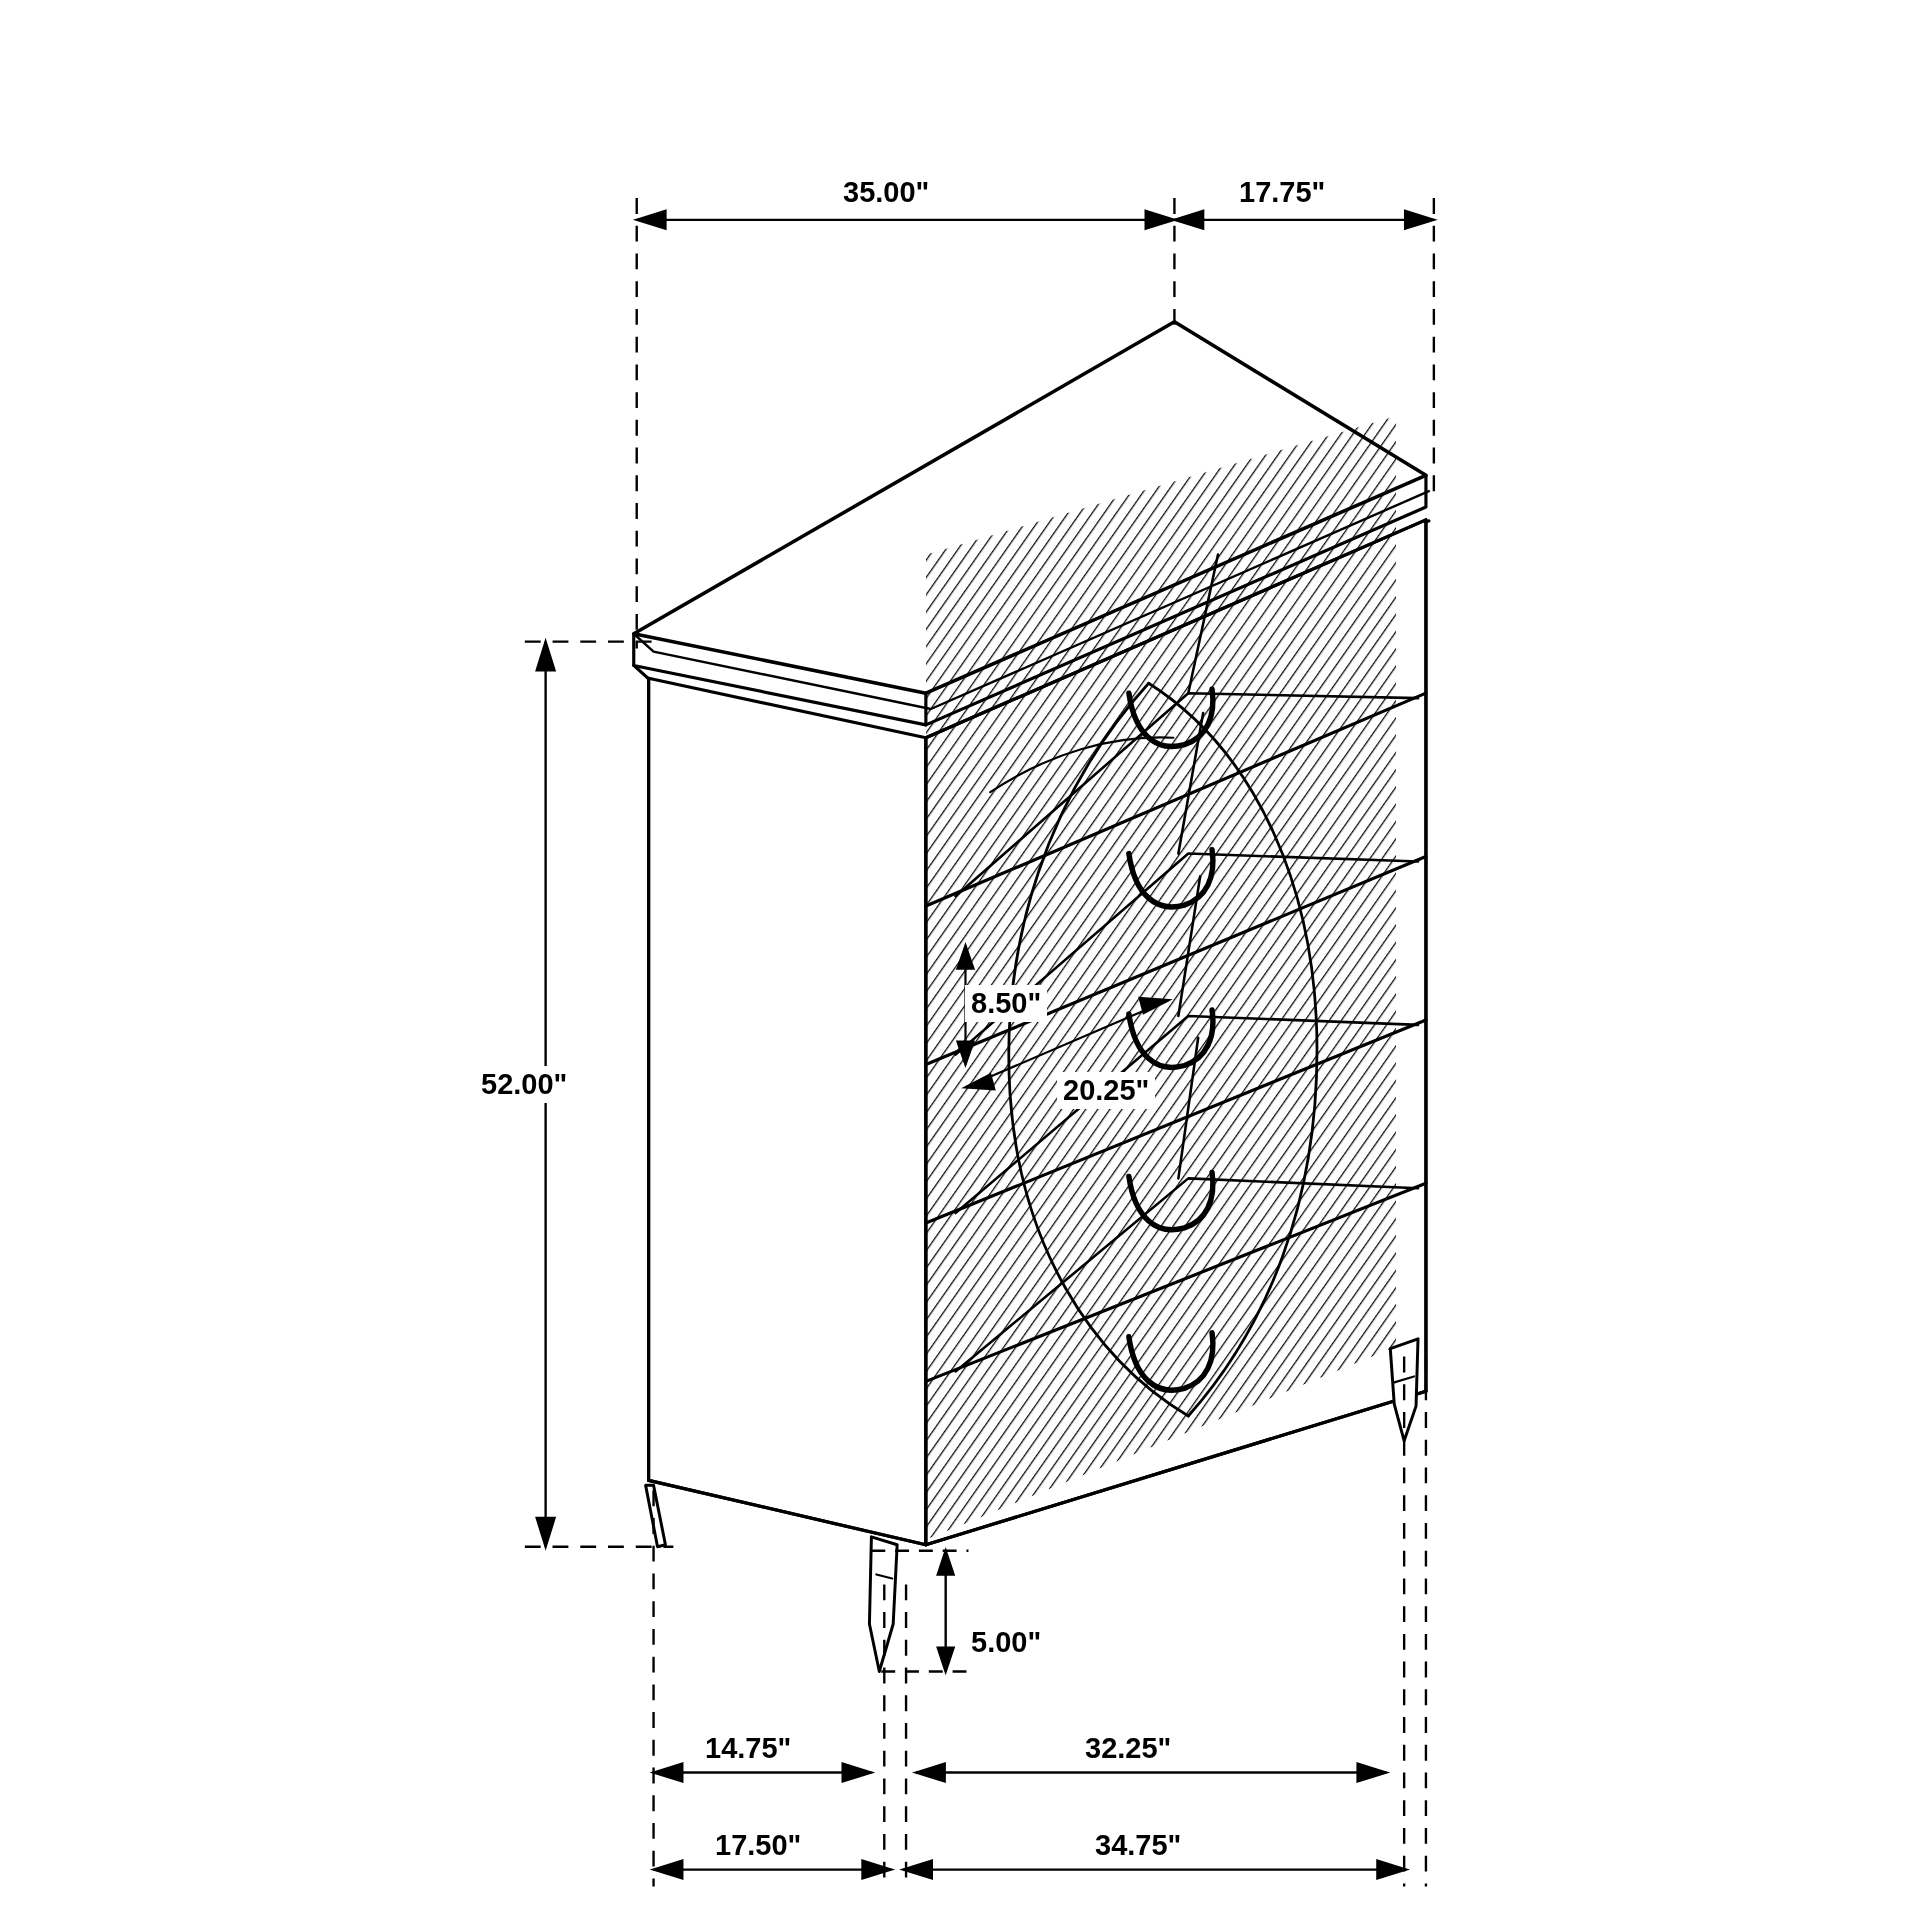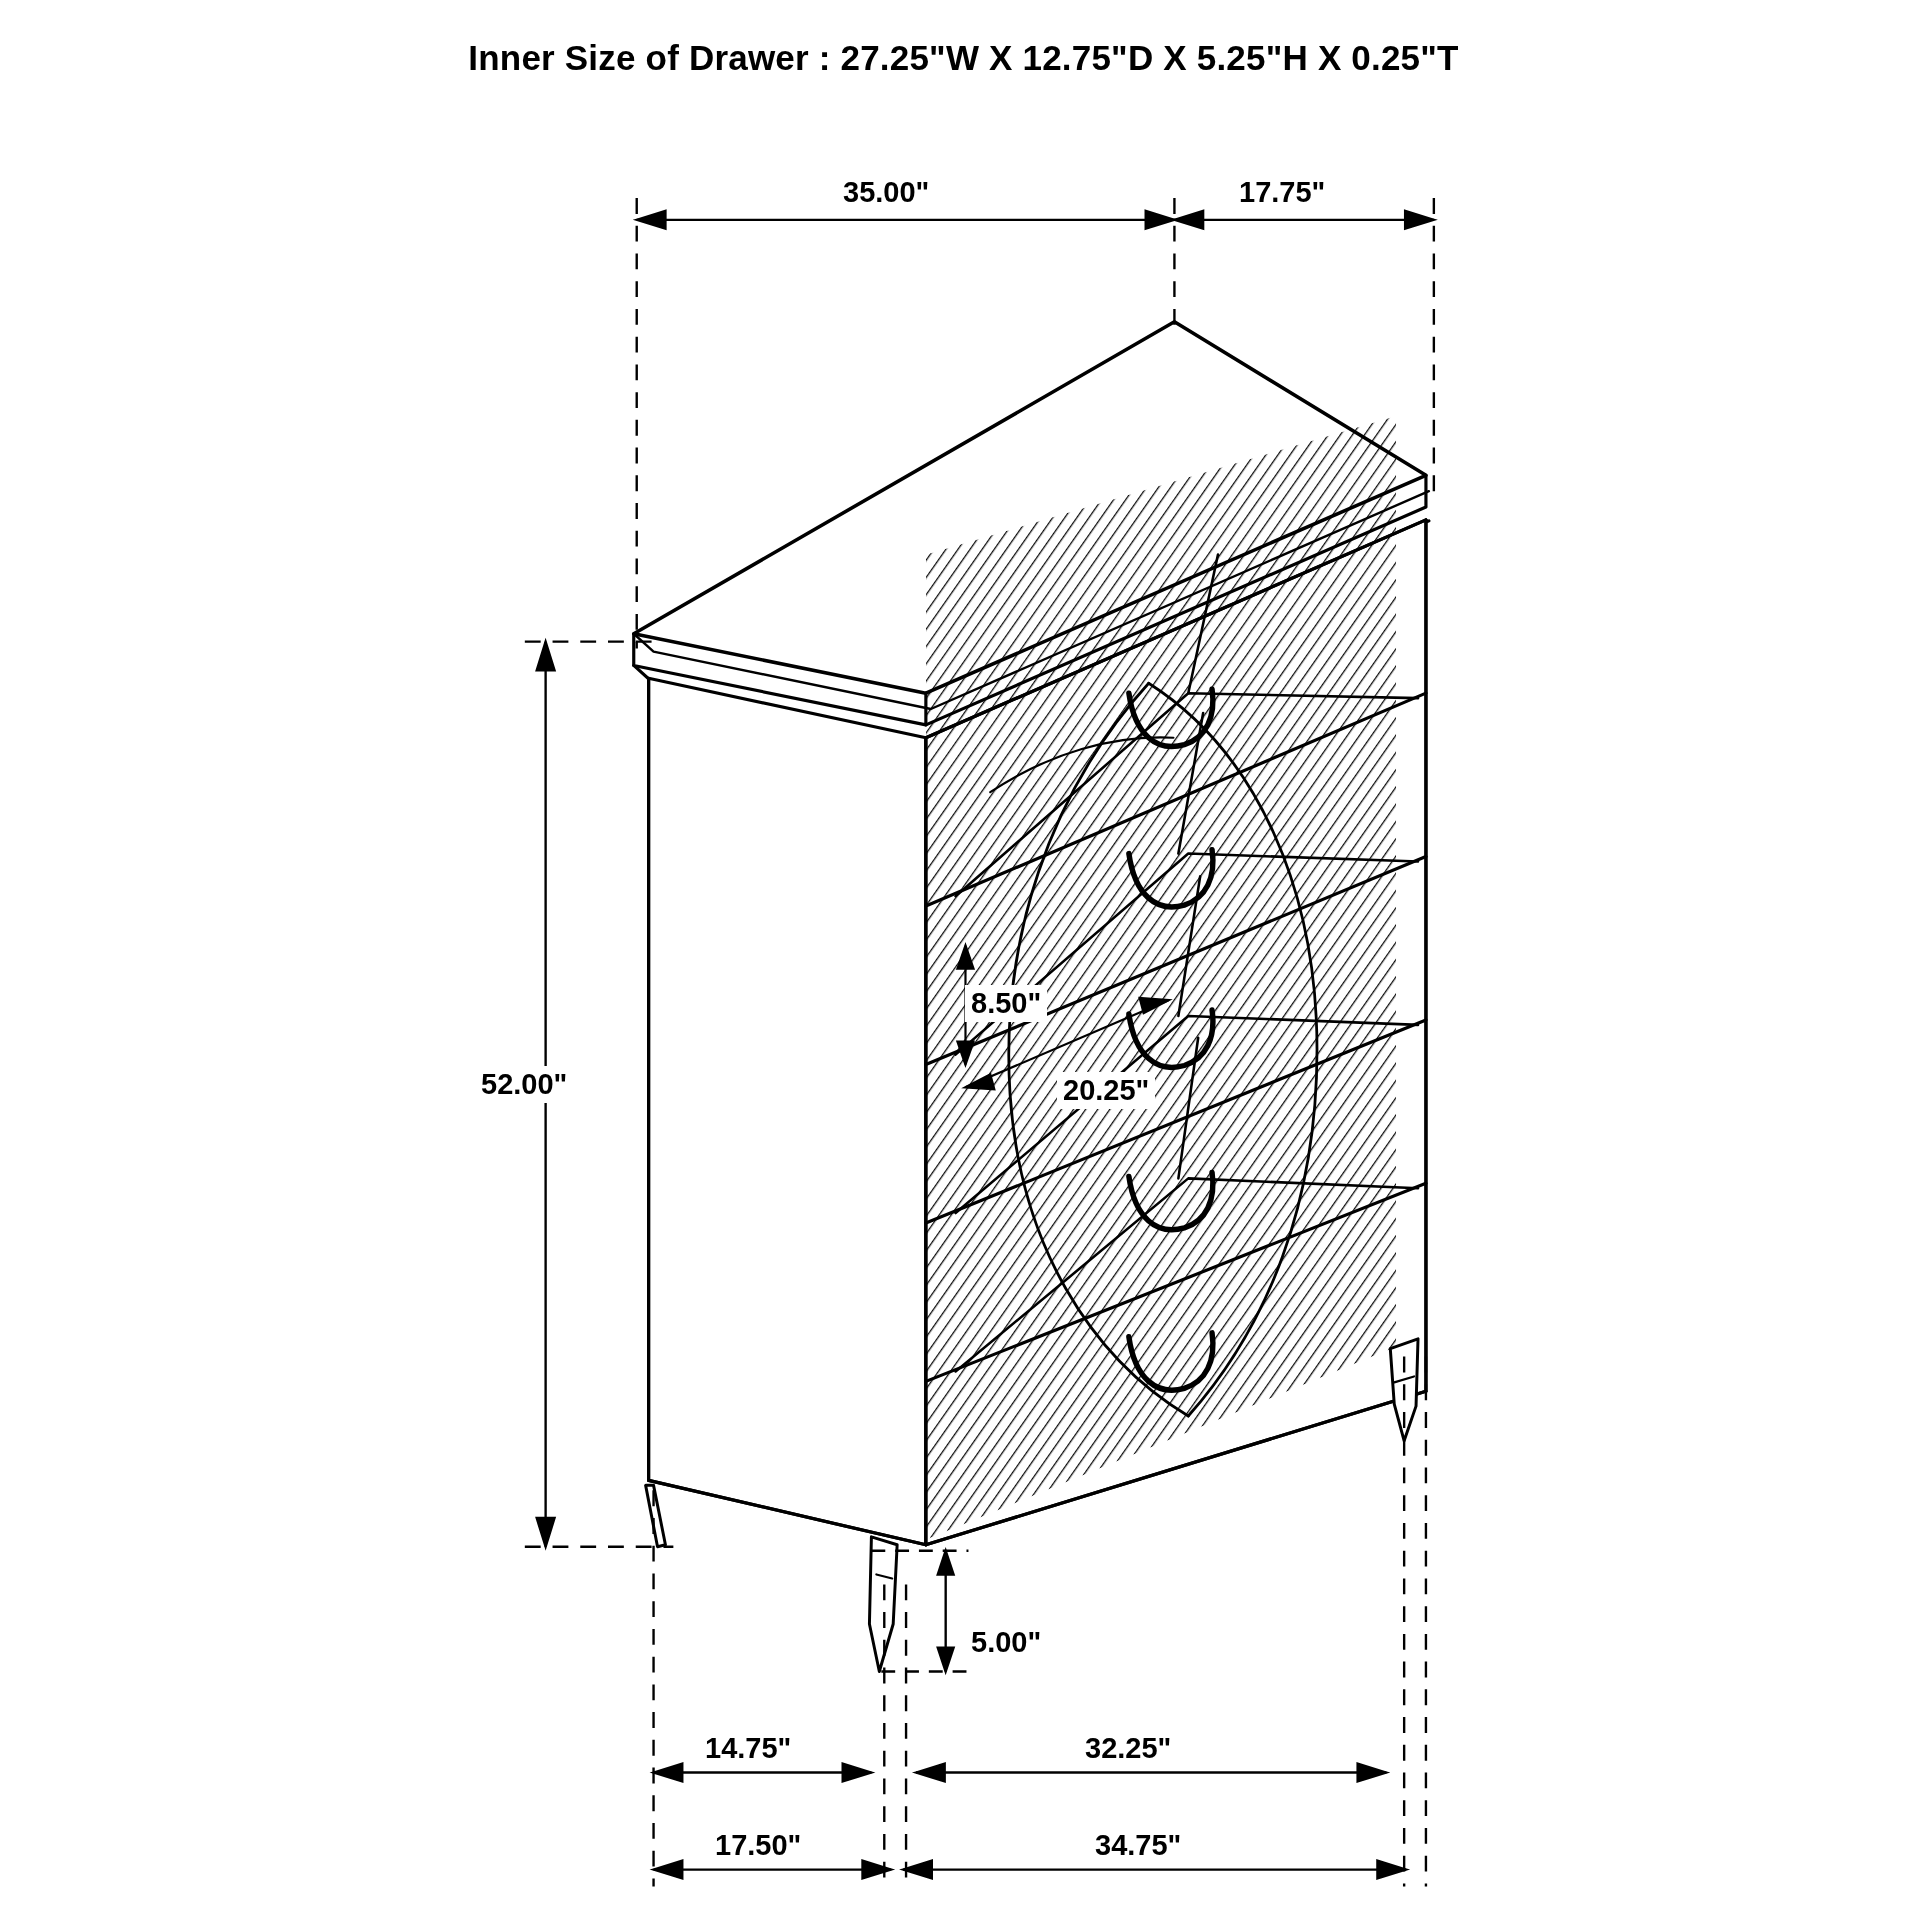--- a/index.html
+++ b/index.html
@@ -13,21 +13,20 @@
     position:absolute;font-size:29px;font-weight:bold;background:#fff;
     padding:2px 6px;white-space:nowrap;
   }
   svg{position:absolute;top:0;left:0;width:1927px;height:1927px;}
 </style>
 </head>
 <body>
 
 <div id="stage">
 
-  <div class="title">Inner Size of Drawer : 27.25"W X 12.75"D X 5.25"H X 0.25"T</div>
 
   <svg viewBox="0 0 1946 1946" xmlns="http://www.w3.org/2000/svg">
     <defs>
       <pattern id="hatchA" width="10" height="10" patternUnits="userSpaceOnUse" patternTransform="rotate(35)">
         <line x1="0" y1="0" x2="0" y2="10" stroke="#000" stroke-width="2.6"></line>
       </pattern>
       <pattern id="hatchB" width="10" height="10" patternUnits="userSpaceOnUse" patternTransform="rotate(-35)">
         <line x1="0" y1="0" x2="0" y2="10" stroke="#000" stroke-width="2.6"></line>
       </pattern>
       <pattern id="hatchC" width="11" height="11" patternUnits="userSpaceOnUse" patternTransform="rotate(68)">

